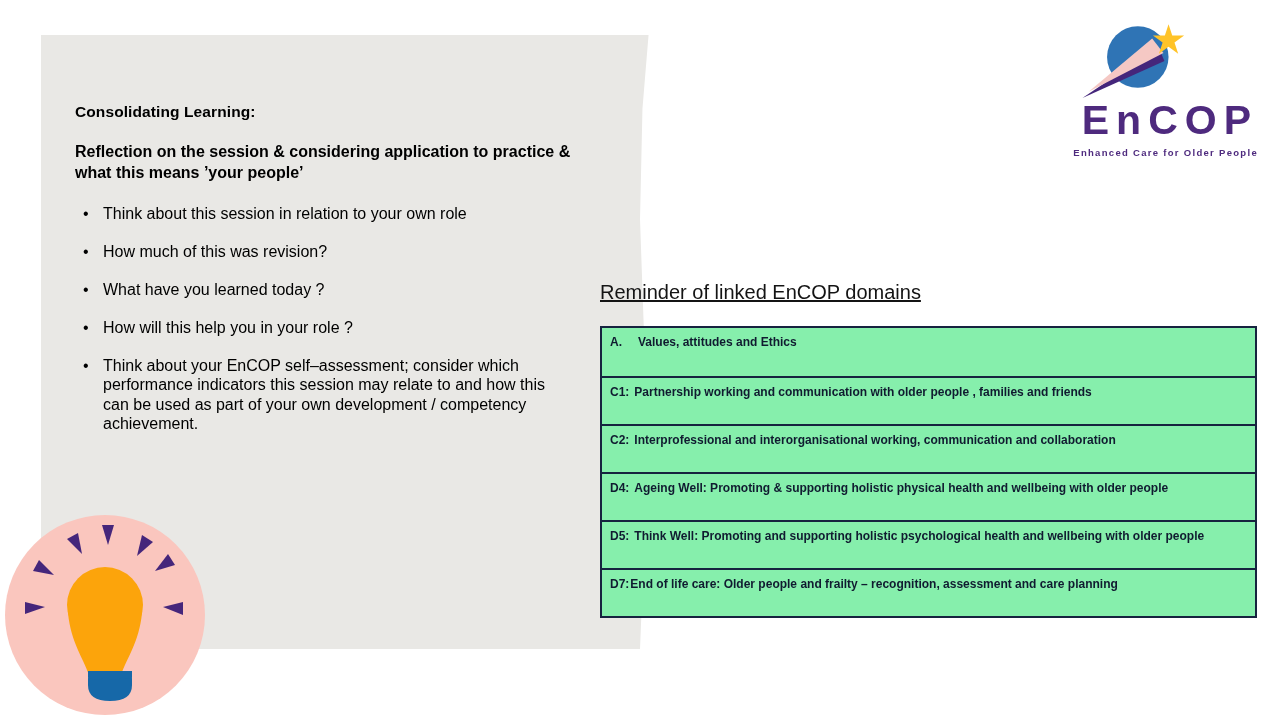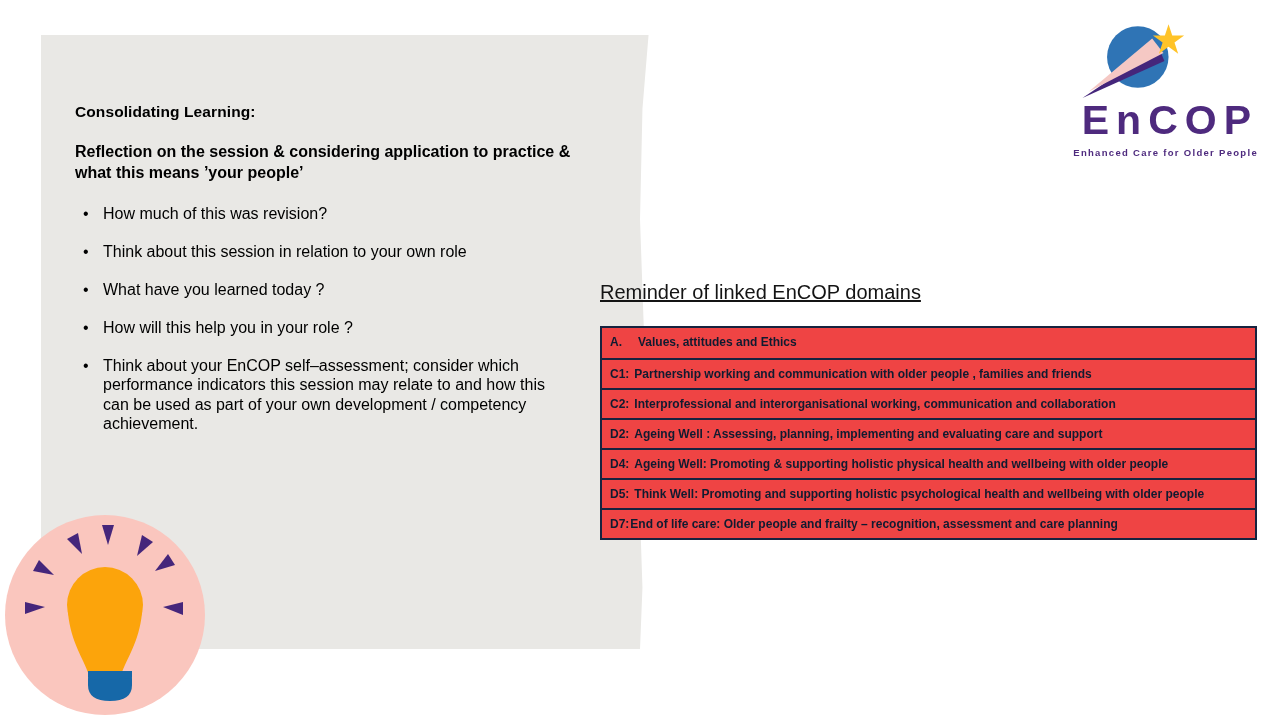--- a/index.html
+++ b/index.html
@@ -94,22 +94,22 @@
     z-index: 3;
   }
   .domains-table {
     position: absolute;
     left: 600px; top: 326px;
     width: 657px;
     border: 2px solid #16233f;
     z-index: 3;
   }
   .drow {
-    height: 30px;
-    background: #ef4444;
+    height: 48px;
+    background: #86efac;
     border-top: 2px solid #16233f;
     padding: 7px 8px 0 8px;
     font-size: 12px;
     font-weight: bold;
     color: #101b30;
     white-space: nowrap;
     overflow: hidden;
   }
   .drow:first-child { border-top: none; }
   .drow .rid { margin-right: 5px; }
@@ -125,22 +125,22 @@
 </style>
 </head>
 <body>
 
 <div class="gray-panel"></div>
 
 <div class="panel-content">
   <div class="panel-h1">Consolidating Learning:</div>
   <div class="panel-h2">Reflection on the session &amp; considering application to practice &amp; what this means ’your people’</div>
   <ul class="panel-bullets">
+    <li><span class="li-text">Think about this session in relation to your own role</span></li>
     <li><span class="li-text">How much of this was revision?</span></li>
-    <li><span class="li-text">Think about this session in relation to your own role</span></li>
     <li><span class="li-text">What have you learned today ?</span></li>
     <li><span class="li-text">How will this help you in your role ?</span></li>
     <li><span class="li-text">Think about your EnCOP self–assessment; consider which performance indicators this session may relate to and how this can be used as part of your own development / competency achievement.</span></li>
   </ul>
 </div>
 
 <div class="logo">
   <svg width="150" height="82" viewBox="0 0 140 80">
     <circle cx="62" cy="40" r="30" fill="#2f74b5"></circle>
     <polygon points="8,80 82,30 88,44" fill="#45267b"></polygon>
@@ -150,21 +150,20 @@
   <div class="logo-word">EnCOP</div>
   <div class="logo-tagline">Enhanced Care for Older People</div>
 </div>
 
 <div class="domains-title">Reminder of linked EnCOP domains</div>
 
 <div class="domains-table">
   <div class="drow"><span class="rid">A.</span><span>Values, attitudes and Ethics</span></div>
   <div class="drow"><span class="rid">C1:</span><span>Partnership working and communication with older people , families and friends</span></div>
   <div class="drow"><span class="rid">C2:</span><span>Interprofessional and interorganisational working, communication and  collaboration</span></div>
-  <div class="drow"><span class="rid">D2:</span><span>Ageing Well : Assessing, planning, implementing and evaluating care and support</span></div>
   <div class="drow"><span class="rid">D4:</span><span>Ageing Well: Promoting &amp; supporting holistic physical health and wellbeing with older people</span></div>
   <div class="drow"><span class="rid">D5:</span><span>Think Well: Promoting and supporting holistic psychological health and wellbeing with older people</span></div>
   <div class="drow"><span class="rid">D7:</span><span>End of life care: Older people and frailty – recognition, assessment and care planning</span></div>
 </div>
 
 <div class="lightbulb">
   <svg width="202" height="202" viewBox="0 0 202 202">
     <circle cx="100" cy="100" r="100" fill="#fac6be"></circle>
 
     <polygon points="40,92 20,87 20,99" fill="#45267b"></polygon>

